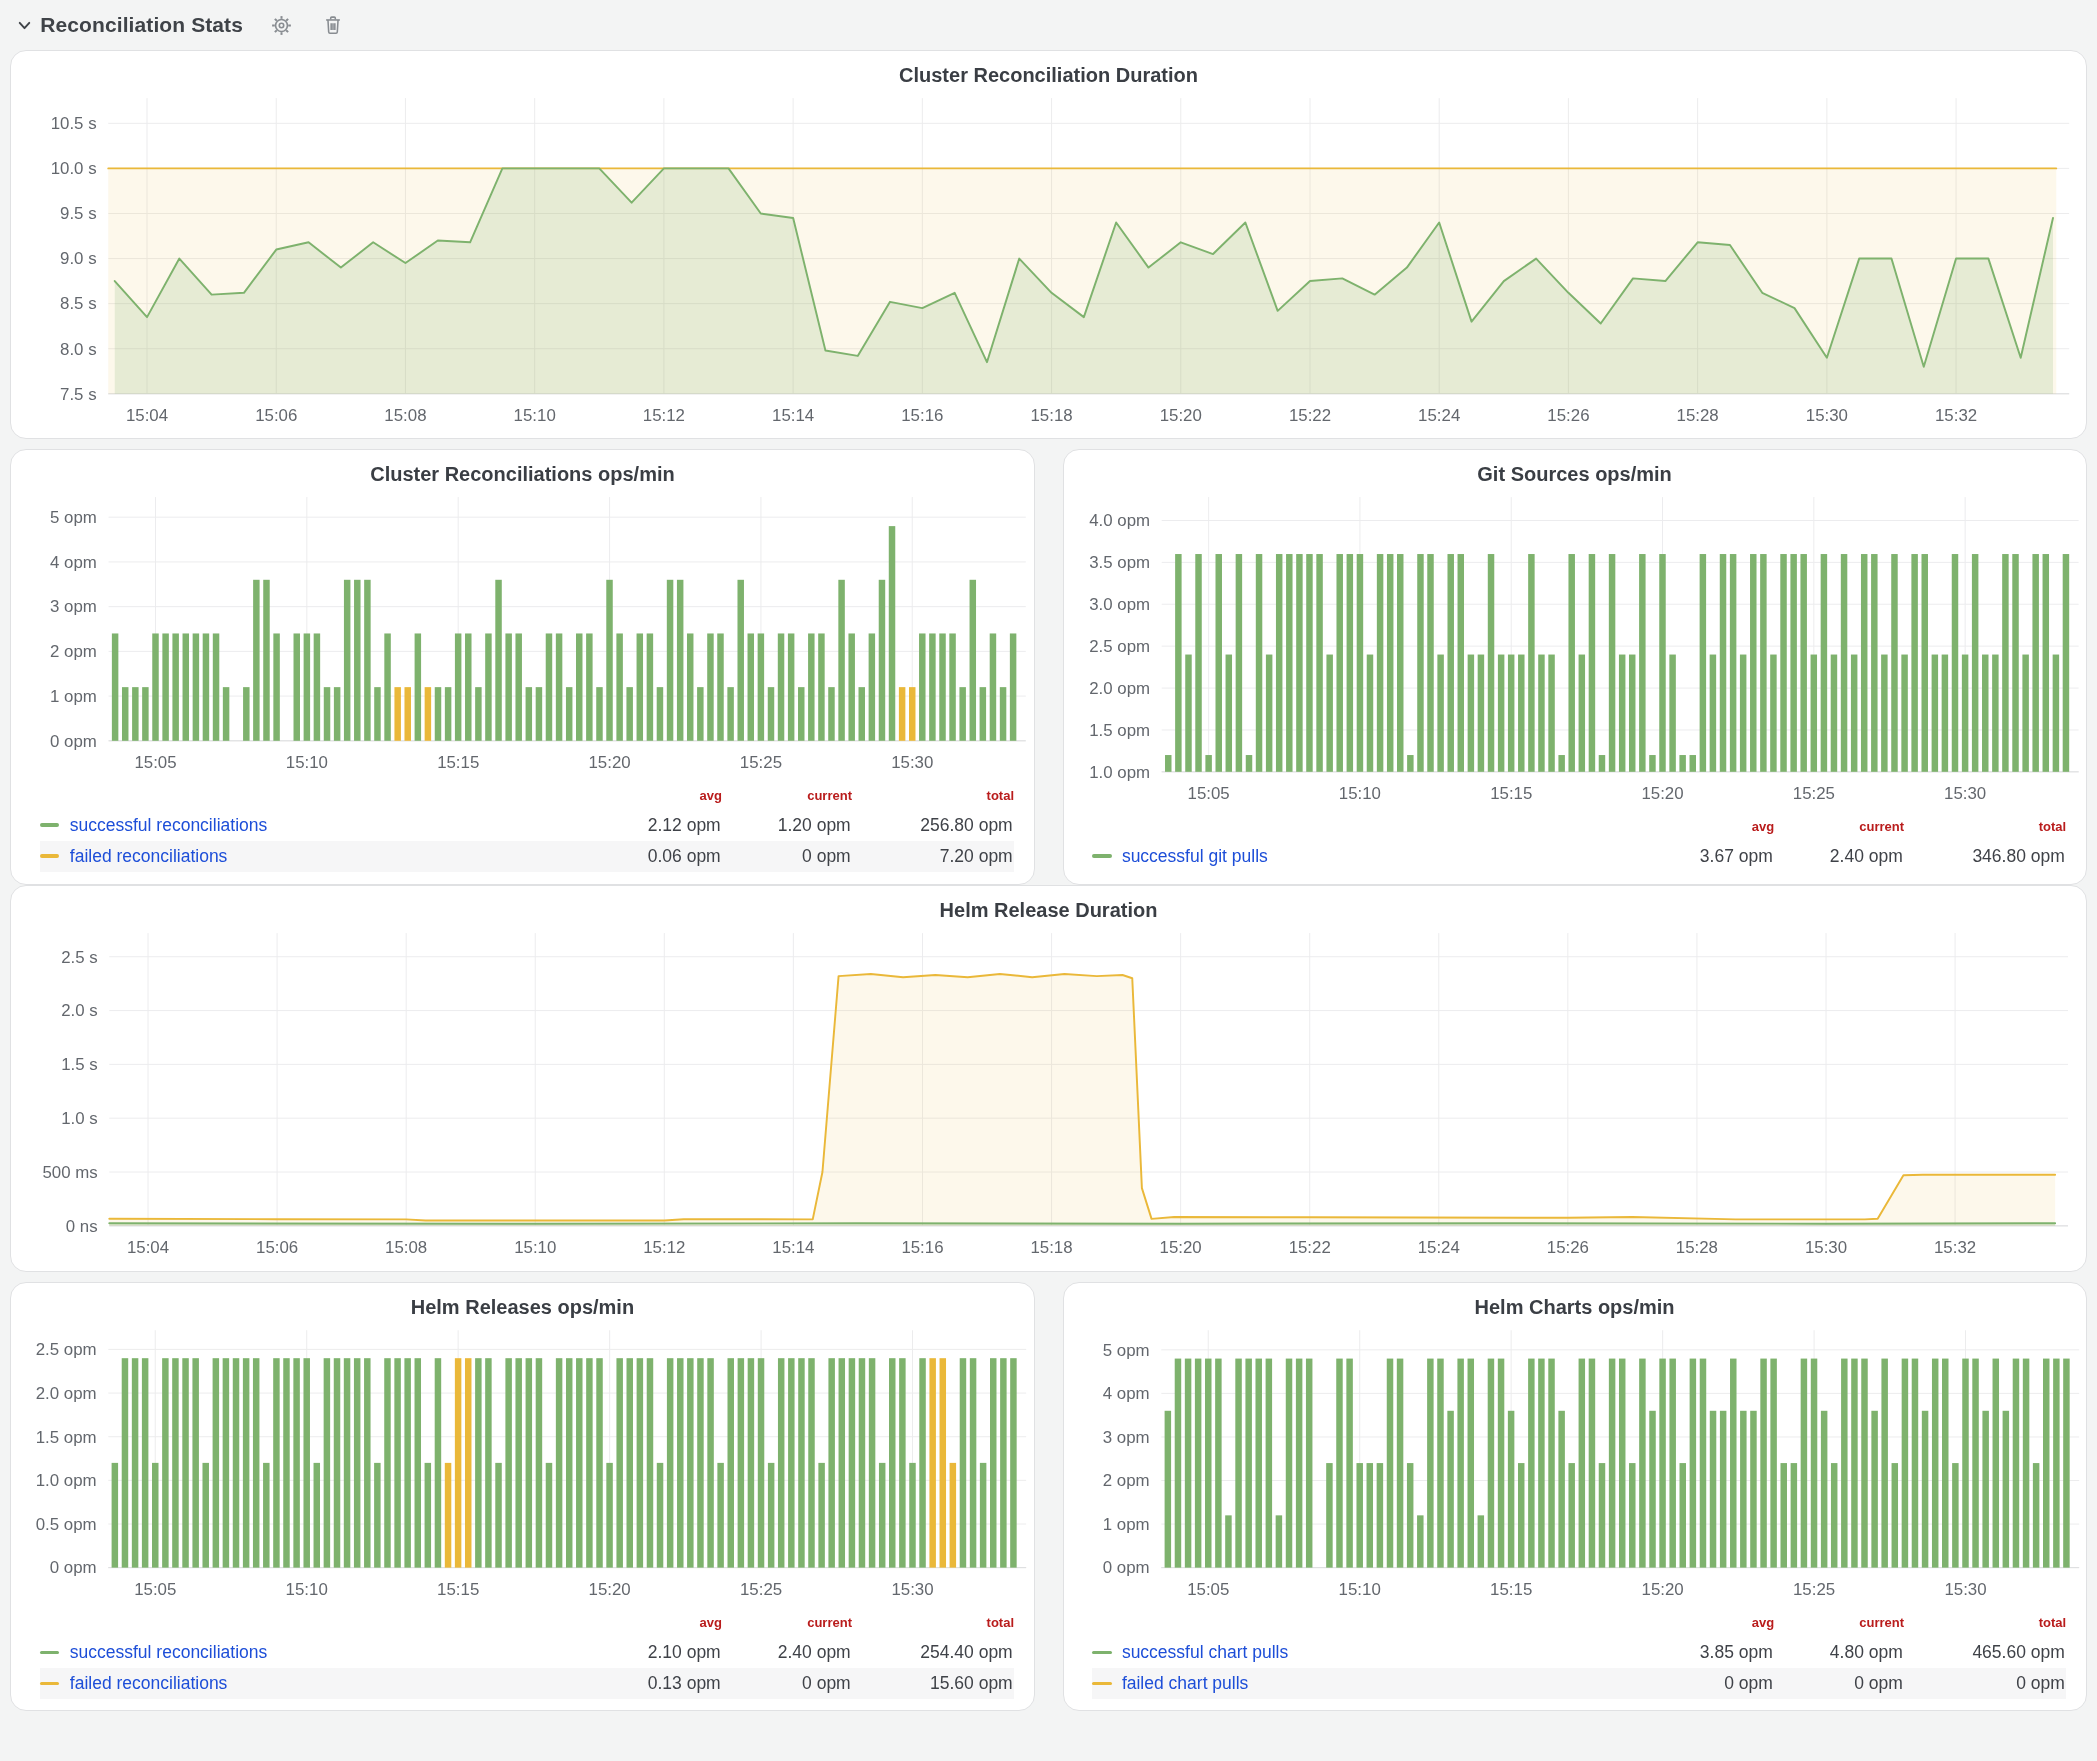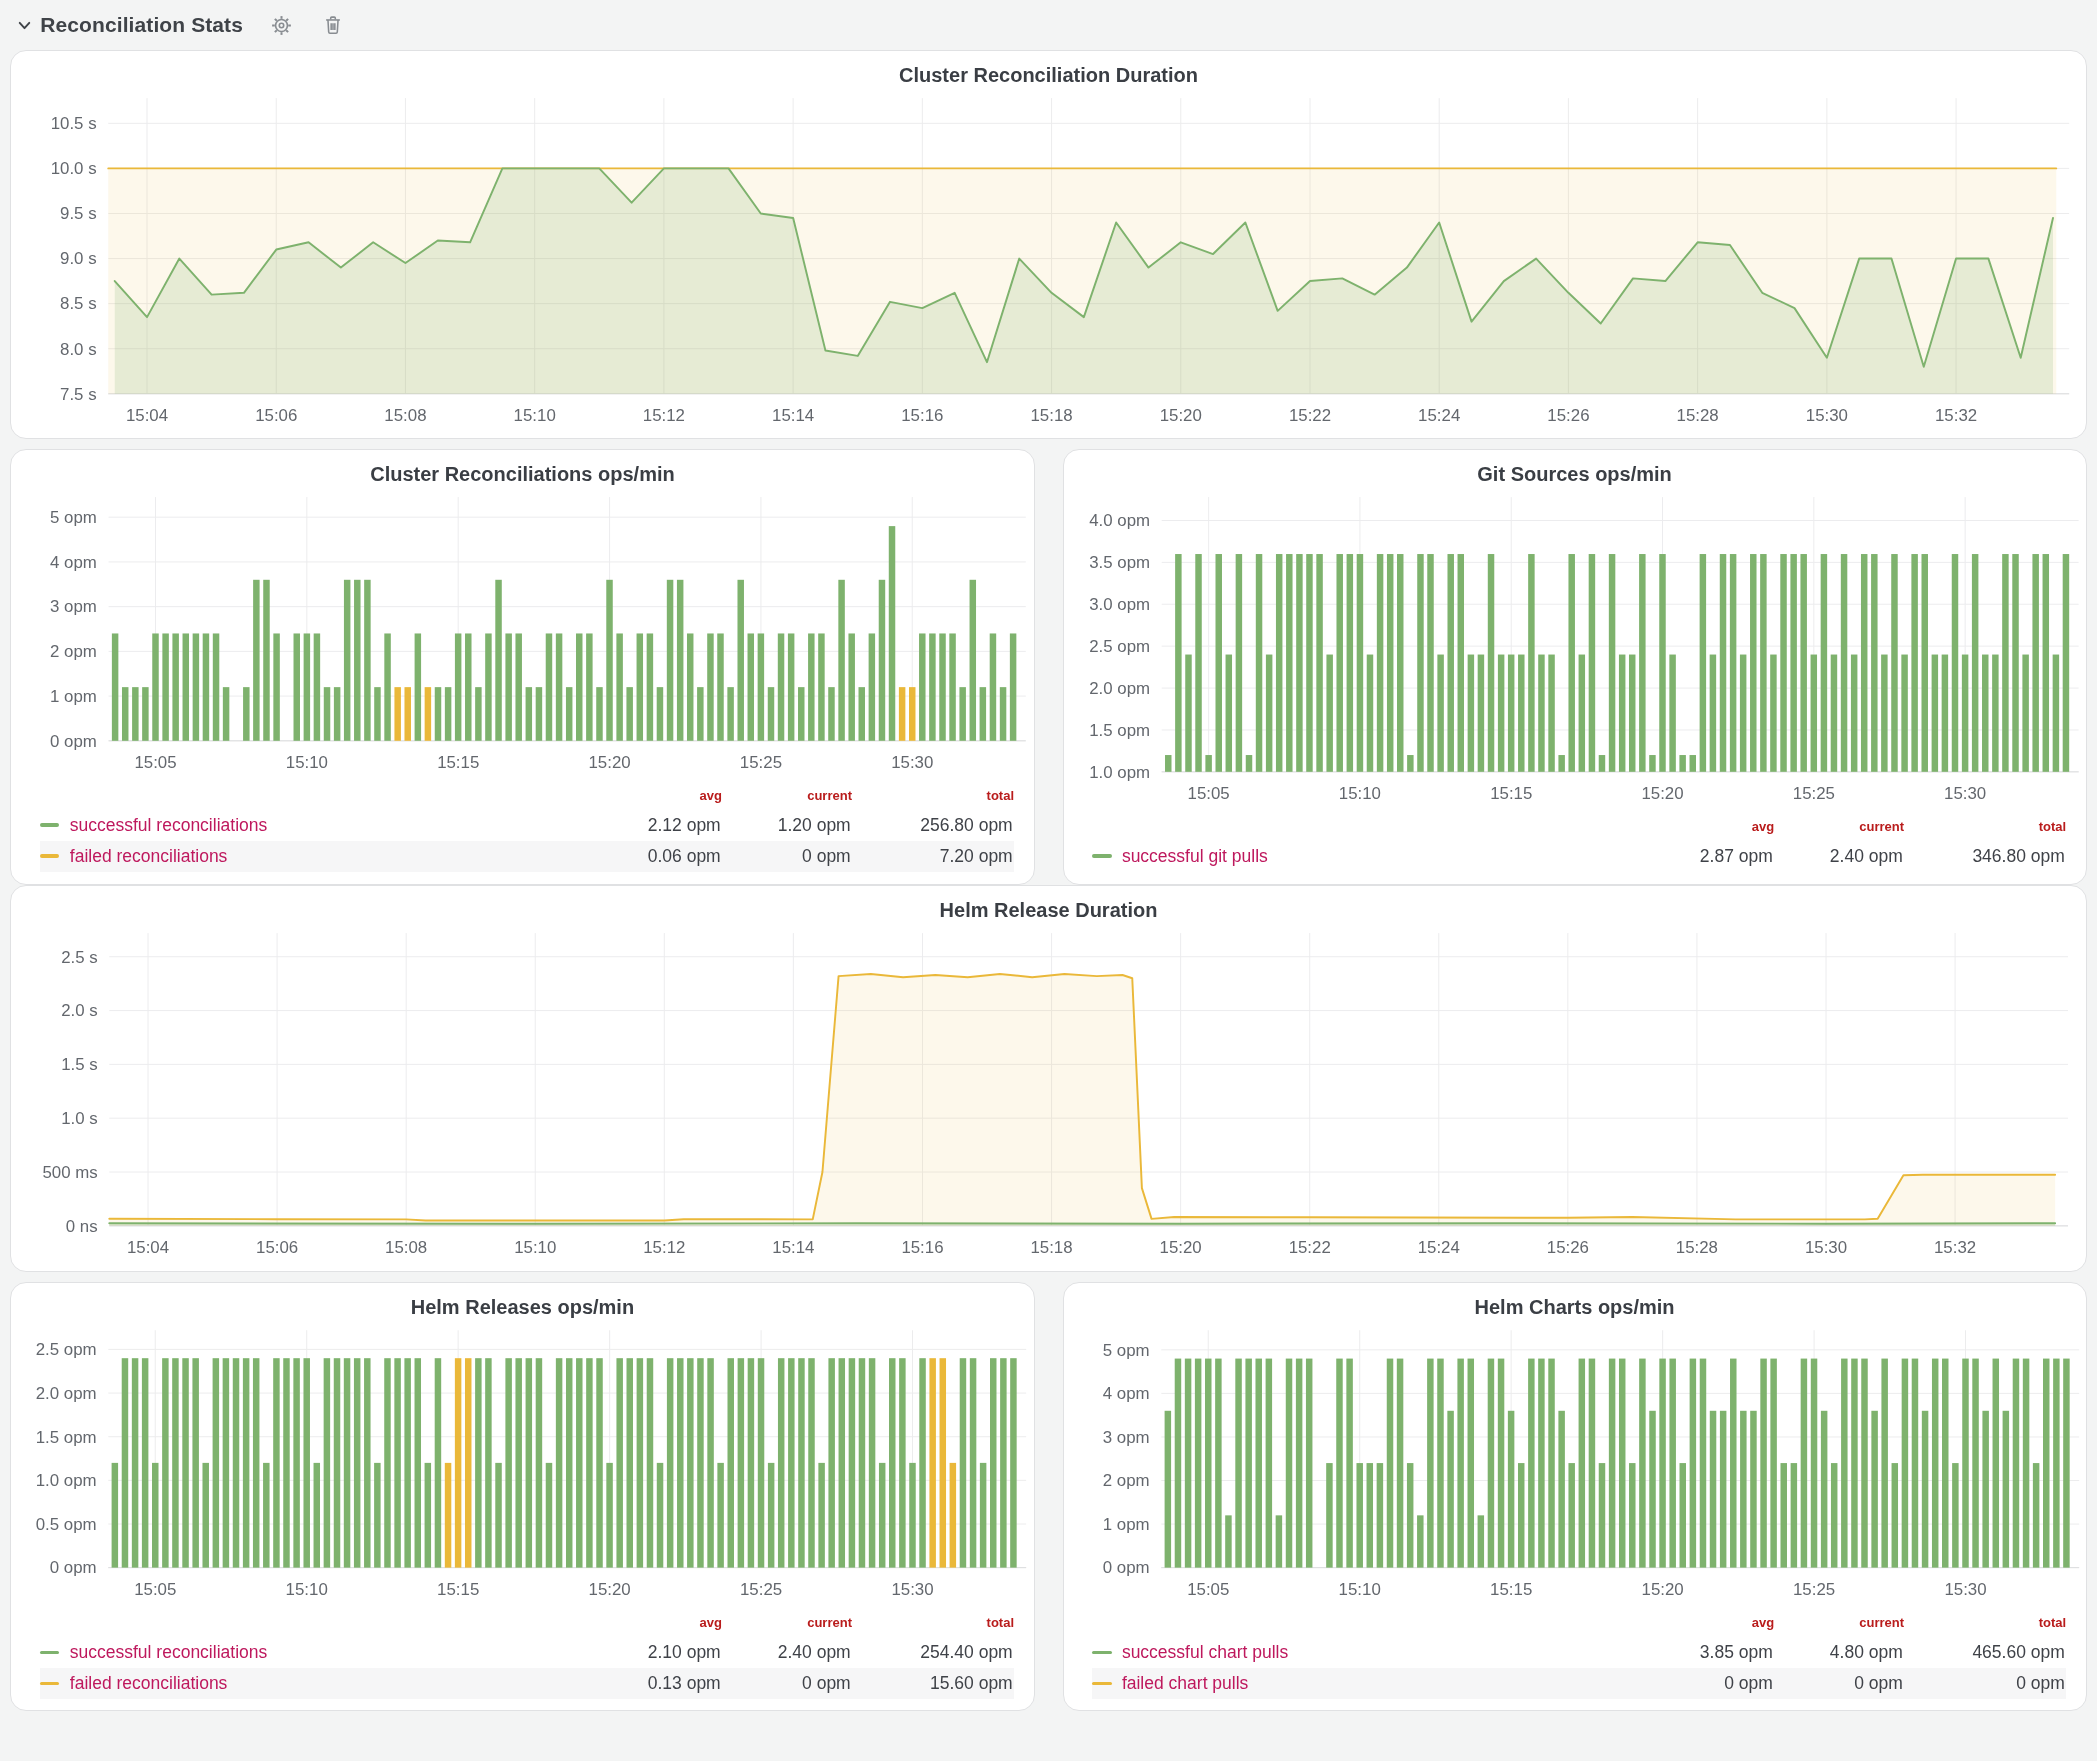--- a/index.html
+++ b/index.html
@@ -16,21 +16,21 @@
   .half { flex:1 1 0; }
   .chart { width:100%; position:relative; }
   .legend { padding:0 19.5px 3.9px 28.5px; }
   .legend-grid { display:grid; grid-template-columns:1fr 117px 130px 162px; align-items:center; height:31px; }
   .legend-grid.hdr { height:28.5px; }
   .legend-grid.alt { background:#f6f6f7; }
   .lg-cell { text-align:right; font-size:17.5px; color:#3f4248; padding-right:1.3px; }
   .lg-hdr { text-align:right; font-size:13px; font-weight:700; color:#b91c1c; text-decoration:none; cursor:pointer; }
   .lg-label-wrap { display:flex; align-items:center; }
   .dash { display:inline-block; width:19.5px; height:3.2px; border-radius:1.9px; margin-right:10.4px; }
-  .lg-label { font-size:17.5px; color:#be185d; text-decoration:none; cursor:pointer; }
+  .lg-label { font-size:17.5px; color:#1d4ed8; text-decoration:none; cursor:pointer; }
 </style>
 </head>
 <body>
 
 <div class="page">
 
   <div class="section-head">
     <span class="chev">
       <svg width="17" height="17" viewBox="0 0 16 16">
           <path d="M3.5 5.5 L8 10.5 L12.5 5.5" fill="none" stroke="#3f4348" stroke-width="1.8" stroke-linecap="round" stroke-linejoin="round"></path>
@@ -421,21 +421,21 @@
             <span class=""></span>
             <a class="lg-hdr">avg</a>
             <a class="lg-hdr">current</a>
             <a class="lg-hdr">total</a>
           </div>
           <div class="legend-grid">
             <span class="lg-label-wrap">
               <i class="dash" style="background: rgb(126, 178, 109);"></i>
               <a class="lg-label">successful git pulls</a>
             </span>
-            <span class="lg-cell">2.87 opm</span>
+            <span class="lg-cell">3.67 opm</span>
             <span class="lg-cell">2.40 opm</span>
             <span class="lg-cell">346.80 opm</span>
           </div>
         </div>
     </div>
   </div>
 
 
   <div class="panel" style="height:387px;">
     <div class="panel-title">Helm Release Duration</div>

